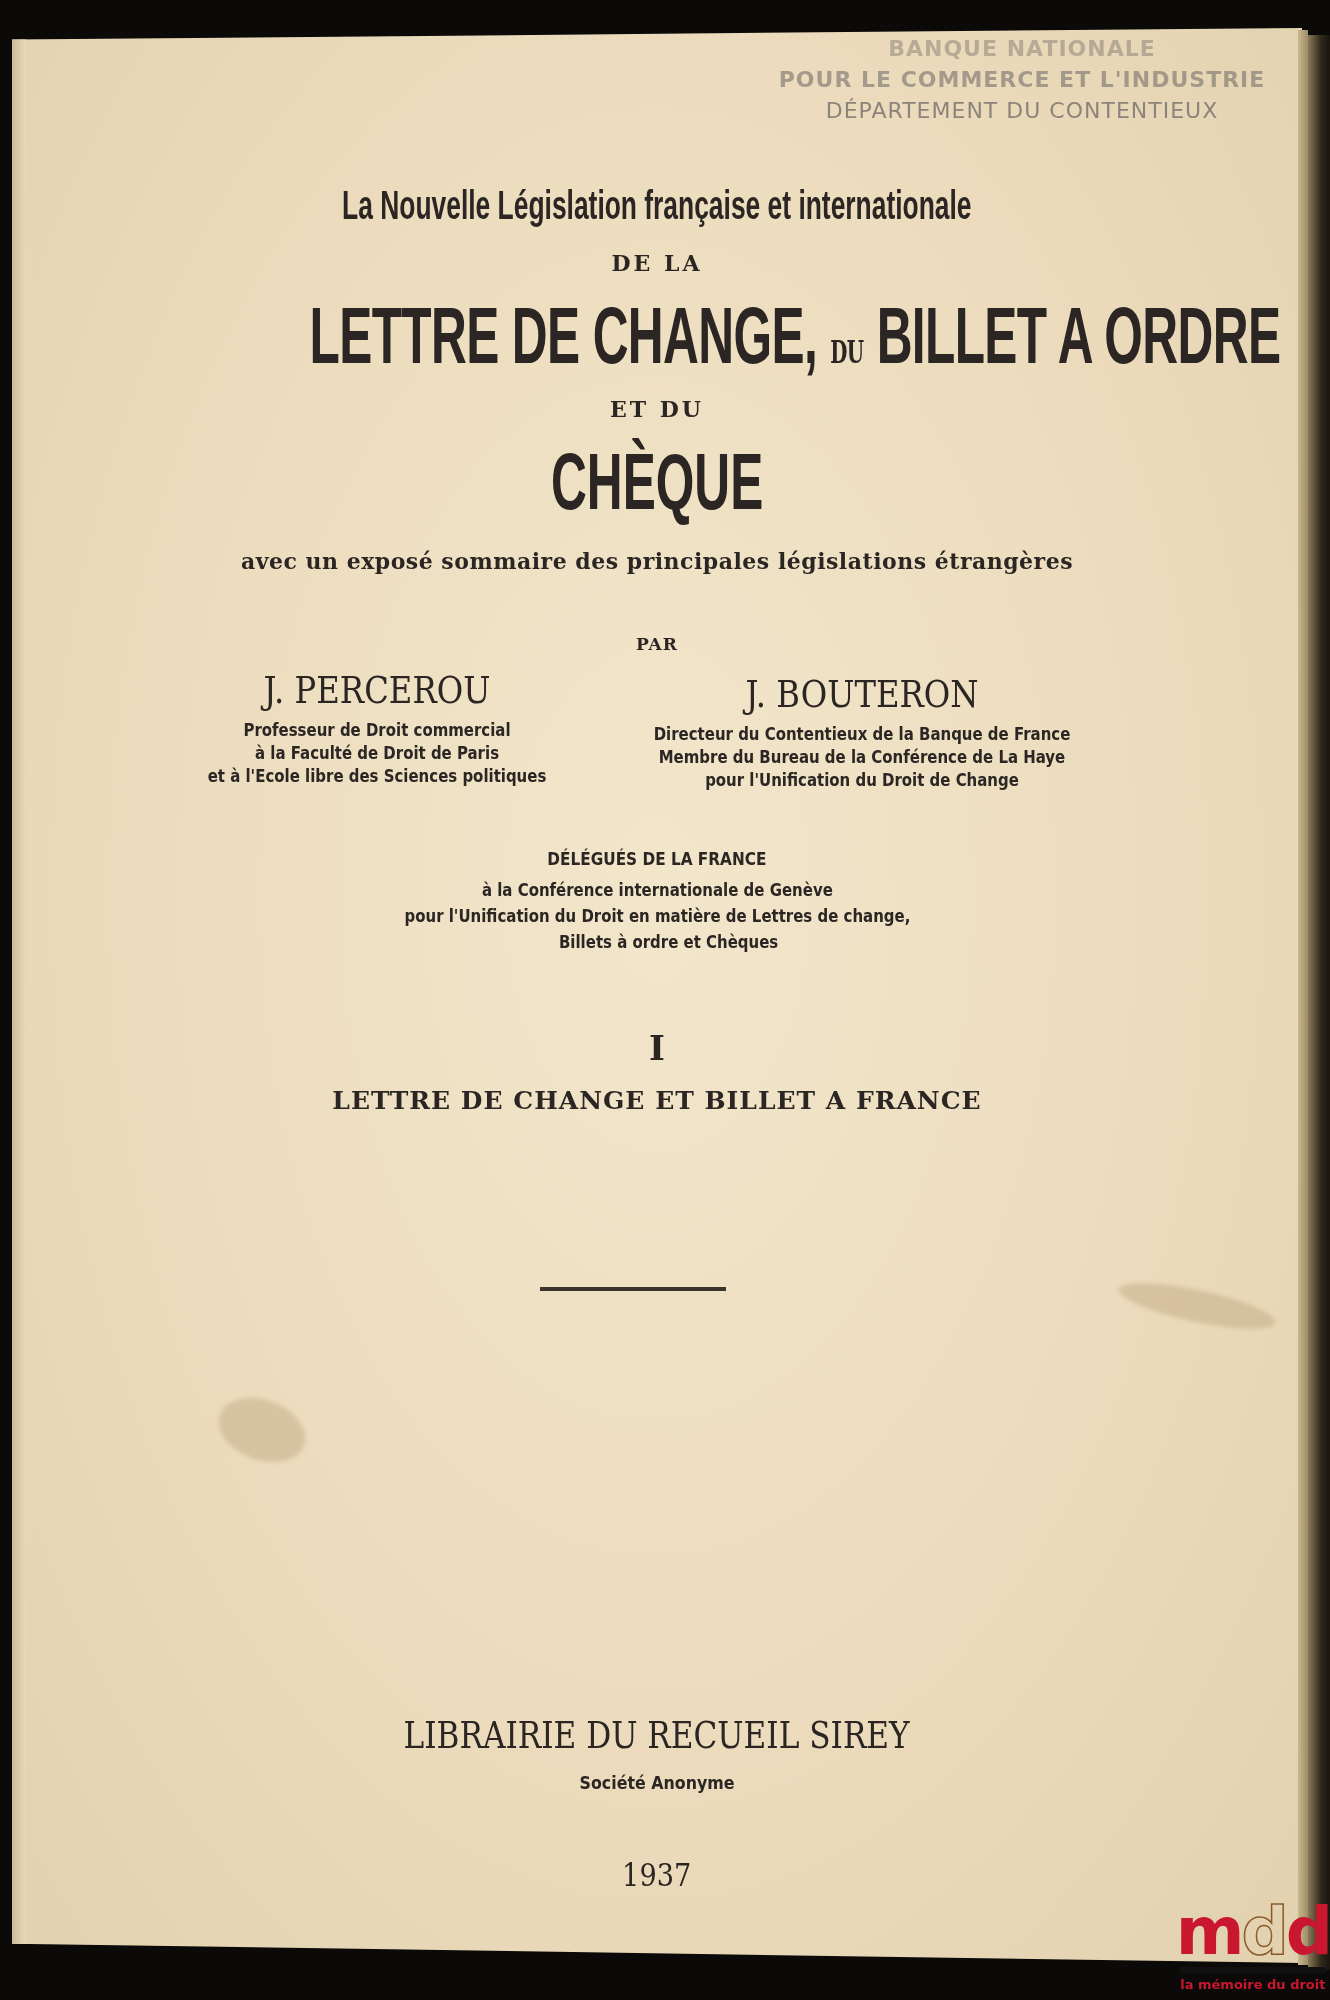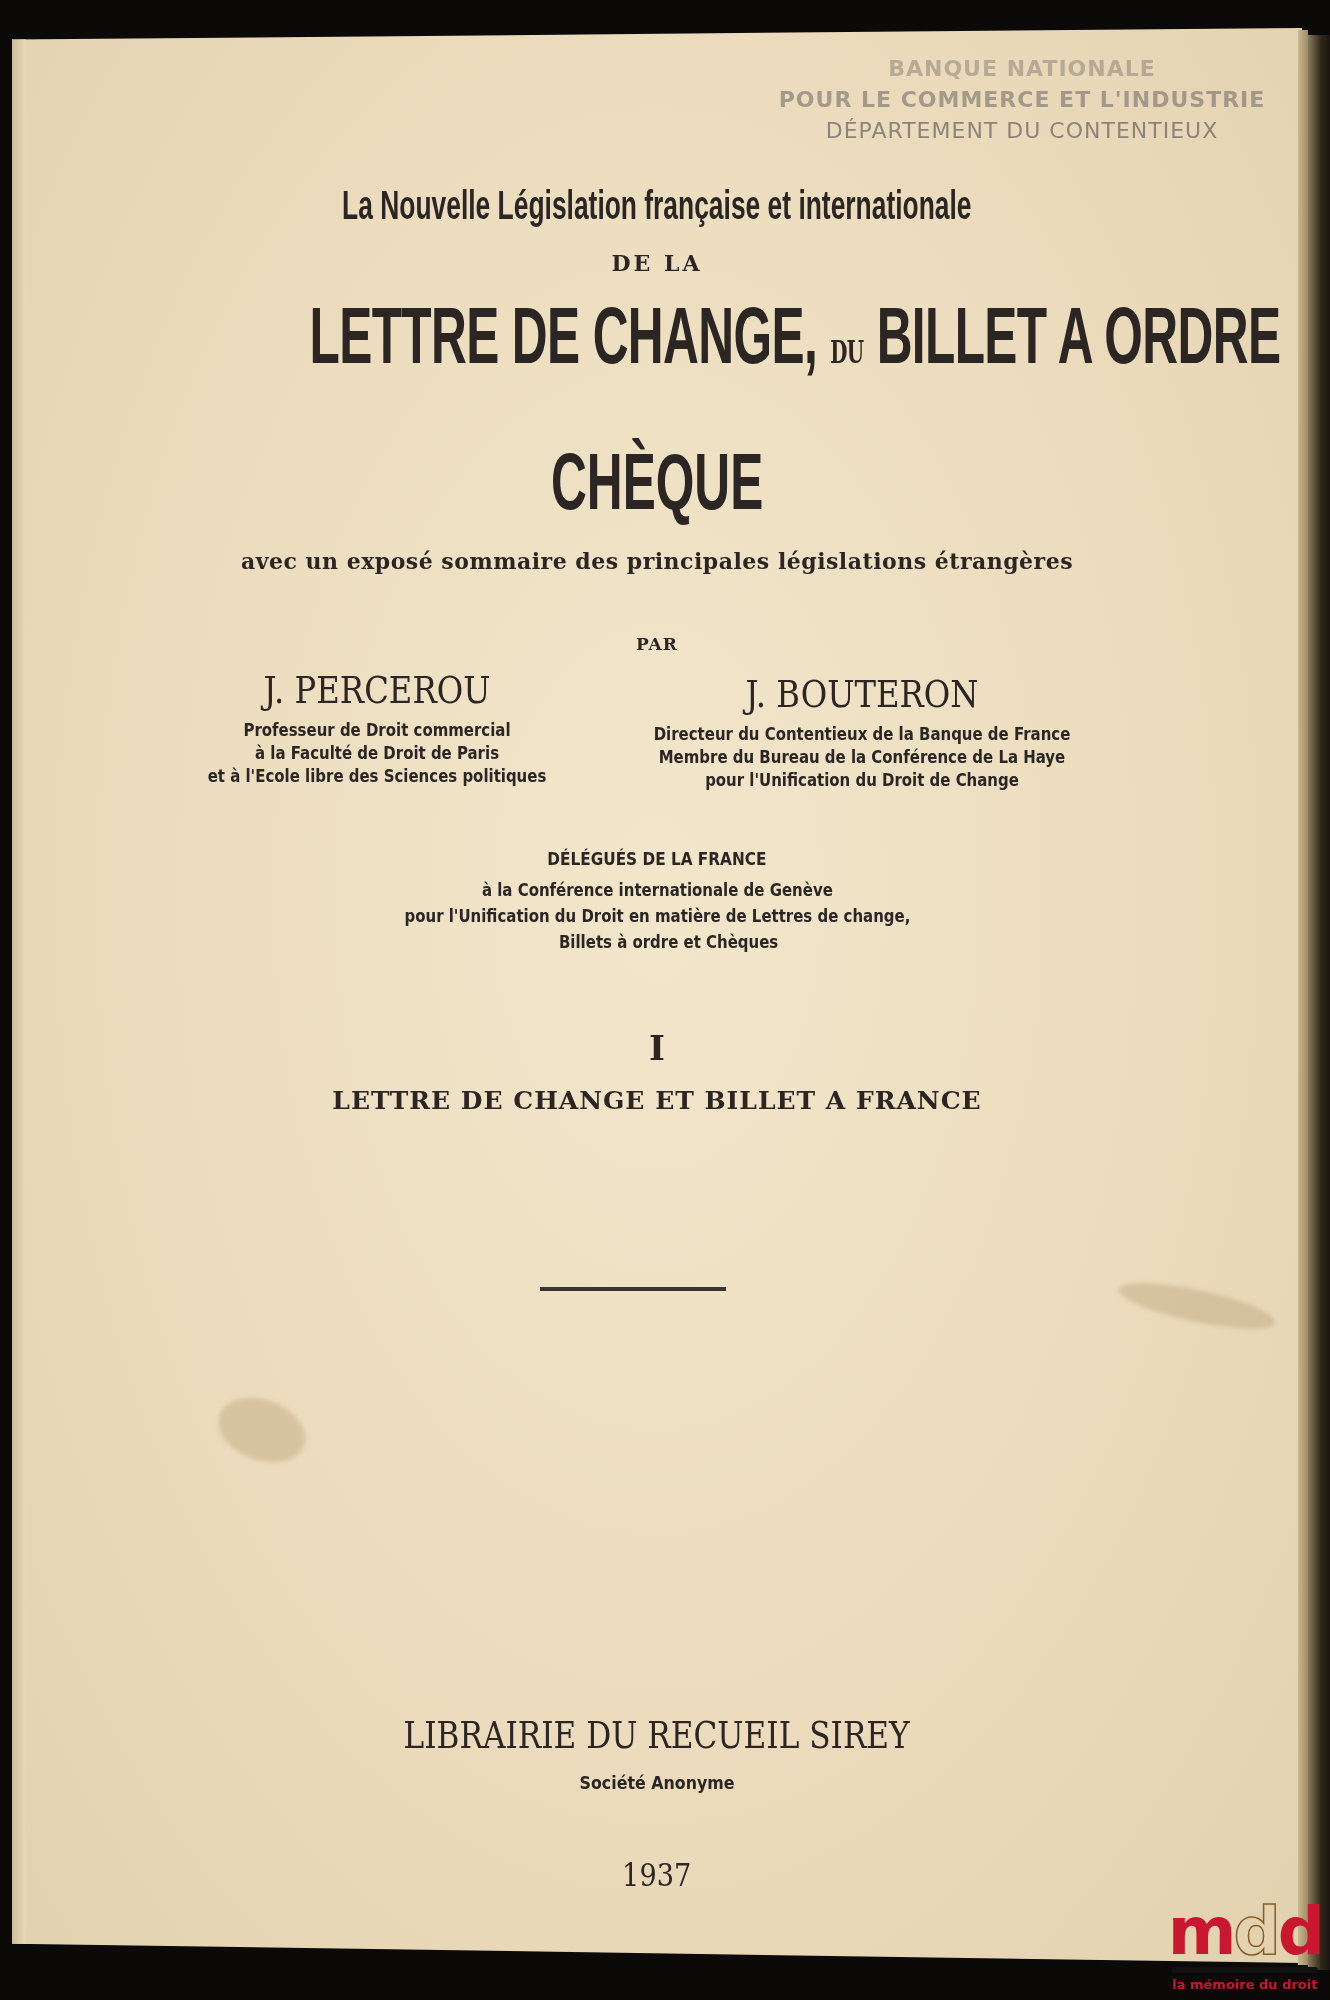--- a/index.html
+++ b/index.html
@@ -12,36 +12,36 @@
     .left-edge { position:absolute; left:0; top:0; width:14px; height:100%; background:linear-gradient(90deg,#cdbd9a,#e8d9b9); }
     .spine { position:absolute; right:0; top:35px; width:22px; height:1935px; background:linear-gradient(90deg,#8a7a5a 0%,#5d5038 30%,#2e271b 60%,#1a150e 100%); }
     .spine2 { position:absolute; right:22px; top:30px; width:10px; height:1935px; background:linear-gradient(90deg,#c9b78f,#9e8c66); }
     .stain { position:absolute; border-radius:50%; background:rgba(160,130,85,0.28); filter:blur(2px); }
     .center { position:absolute; left:0; width:1290px; text-align:center; color:#2b2623; }
     .stamp { position:absolute; color:#7c7670; font-family:"DejaVu Sans", sans-serif; font-weight:bold; letter-spacing:1px; opacity:0.85; }
     .condensed { font-family:"Liberation Sans", sans-serif; font-weight:bold; transform:scaleX(0.72); display:inline-block; transform-origin:center; }
     .slab { font-family:"DejaVu Serif", serif; font-weight:bold; }
     .sans { font-family:"DejaVu Sans", sans-serif; }
     .rule { position:absolute; left:528px; top:1259px; width:186px; height:4px; background:#3a3430; }
-    .logo { position:absolute; right:8px; bottom:8px; text-align:center; }
+    .logo { position:absolute; right:0; bottom:8px; text-align:center; }
     .logo .mdd { font-family:"DejaVu Sans", sans-serif; font-size:66px; font-weight:bold; color:#c8172e; letter-spacing:-3px; line-height:1; }
     .logo .mdd .hollow { color:transparent; -webkit-text-stroke:1.5px #8a5b2a; }
     .logo .bar { height:6px; background:#111; margin:2px 4px 4px; border-radius:3px; }
     .logo .tag { font-family:"DejaVu Sans", sans-serif; font-size:13px; color:#c8172e; font-weight:bold; }
   </style>
 </head>
 <body>
 
 <div class="page">
   <div class="left-edge"></div>
 
   <div class="stain" style="left:205px;top:1372px;width:90px;height:60px;transform:rotate(20deg);"></div>
   <div class="stain" style="left:1105px;top:1262px;width:160px;height:32px;transform:rotate(12deg);"></div>
 
-  <div class="stamp" style="left:830px;top:28px;width:360px;text-align:center;">
+  <div class="stamp" style="left:830px;top:8px;width:360px;text-align:center;">
     <div style="font-size:22px;opacity:0.55;">BANQUE NATIONALE</div>
     <div style="font-size:22px;margin-top:6px;opacity:0.75;margin-left:-80px;width:520px;">POUR LE COMMERCE ET L'INDUSTRIE</div>
     <div style="font-size:22px;font-weight:normal;margin-top:6px;margin-left:-40px;width:440px;">DÉPARTEMENT DU CONTENTIEUX</div>
   </div>
 
   <div class="center" style="top:155px;">
     <span class="condensed" style="font-size:40px;transform:scaleX(0.66);">La Nouvelle Législation française et internationale</span>
   </div>
 
   <div class="center" style="top:222px;">
@@ -49,20 +49,23 @@
   </div>
 
   <div class="center" style="top:262px;">
     <span class="condensed" style="font-size:80px;transform:scaleX(0.62);white-space:nowrap;letter-spacing:-1px;">
       <span>LETTRE DE CHANGE,</span>
       <span style="font-size:32px;font-family:'DejaVu Serif',serif;">DU</span>
       <span>BILLET A ORDRE</span>
     </span>
   </div>
 
+  <div class="center" style="top:368px;">
+    <span class="slab" style="font-size:22px;letter-spacing:3px;">ET DU</span>
+  </div>
 
   <div class="center" style="top:408px;">
     <span class="condensed" style="font-size:80px;transform:scaleX(0.62);">CHÈQUE</span>
   </div>
 
   <div class="center" style="top:520px;">
     <span class="slab" style="font-size:22px;letter-spacing:0.5px;">avec un exposé sommaire des principales législations étrangères</span>
   </div>
 
   <div class="center" style="top:606px;">

